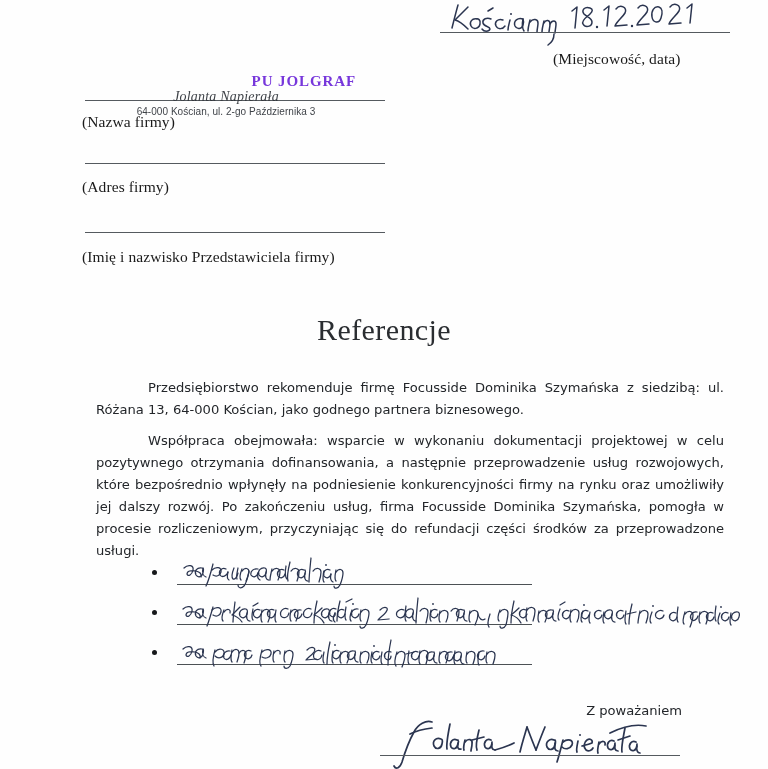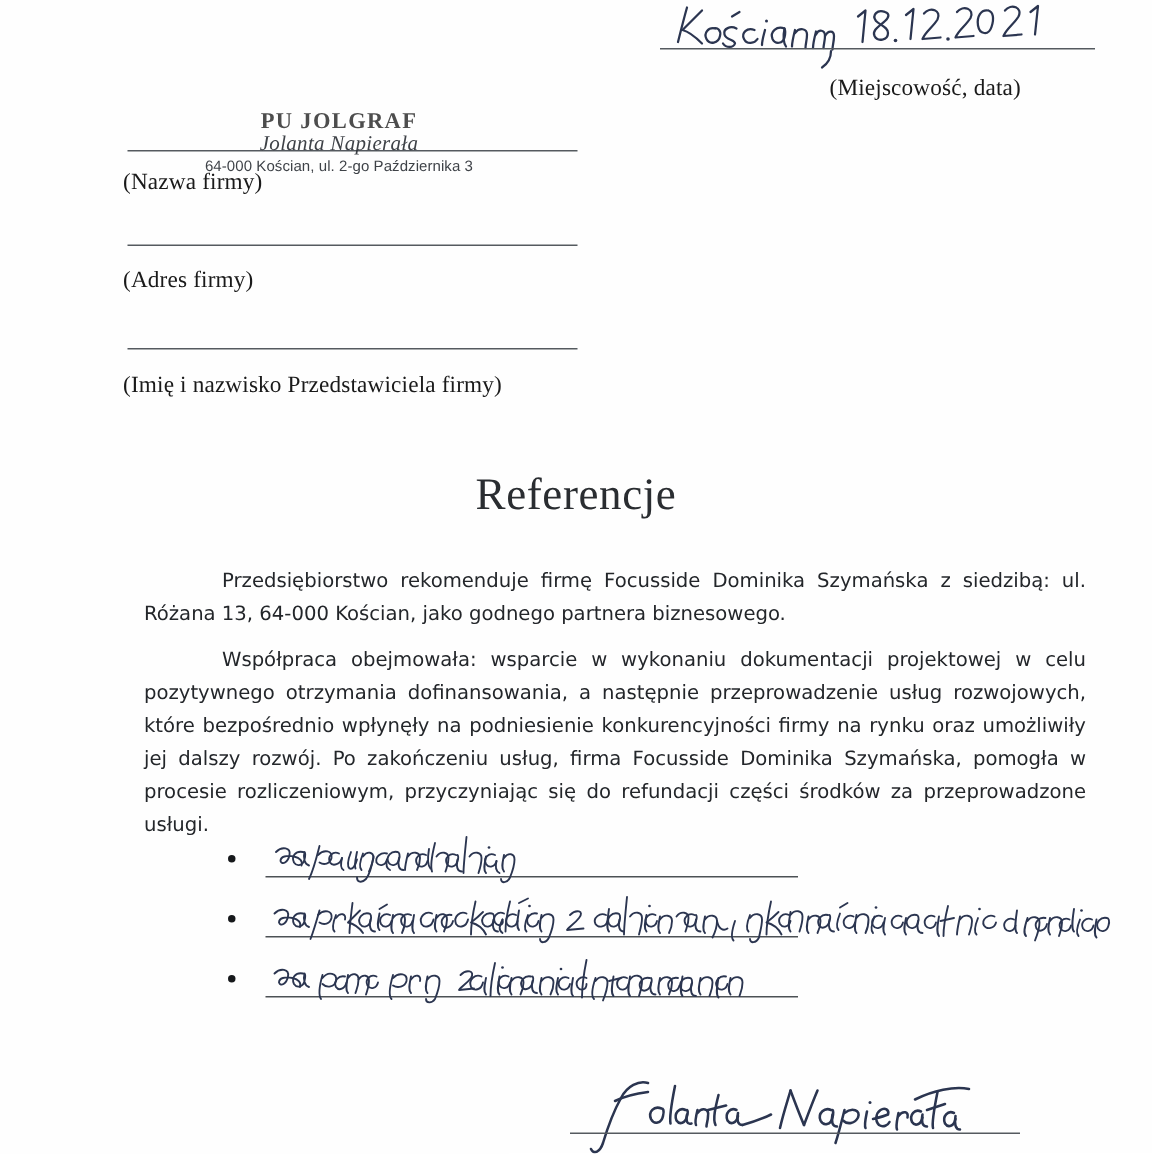--- a/index.html
+++ b/index.html
@@ -60,21 +60,22 @@
     color: #3b3f44;
     font-family: "Liberation Sans", sans-serif;
     line-height: 1.08;
     opacity: .93;
   }
   #stamp .stamp-title {
     font-family: "Liberation Serif", serif;
     font-weight: bold;
     font-size: 15px;
     letter-spacing: .9px;
-    color: #404040;
+    color: #6d28d9;
+    text-align: right;
   }
   #stamp .stamp-owner {
     font-family: "Liberation Serif", serif;
     font-style: italic;
     font-size: 14px;
     letter-spacing: .2px;
     margin-top: 0px;
     color: #30343a;
   }
   #stamp .stamp-addr,
@@ -485,20 +486,21 @@
             <path d="M299 20 C298 26 297 31 299 33"></path>
             <path d="M304 19 C300 18 296 22 298 26 C300 29 304 28 305 24"></path>
             <path d="M307 20 C306 25 305 29 307 31"></path>
             <path d="M307 22 C310 18 315 19 315 23 C315 27 314 29 313 32"></path>
           </g>
         </svg>
       </span>
     </div>
   </div>
 
+  <div id="closing-label">Z poważaniem</div>
 
   <div id="signature-ink" title="Jolanta Napierała">
     <svg width="290" height="52" viewBox="0 0 290 52" aria-hidden="true">
       <g class="ink" style="stroke-width:1.7">
 
         <path d="M36 8 C30 6 22 10 18 18 C13 27 9 38 6 48 C4 54 0 56 -2 52"></path>
         <path d="M14 20 C20 17 28 15 36 14"></path>
 
         <path d="M45 25 C40 23 36 27 38 32 C40 36 45 35 46 30 C47 26 46 25 45 25"></path>
 

